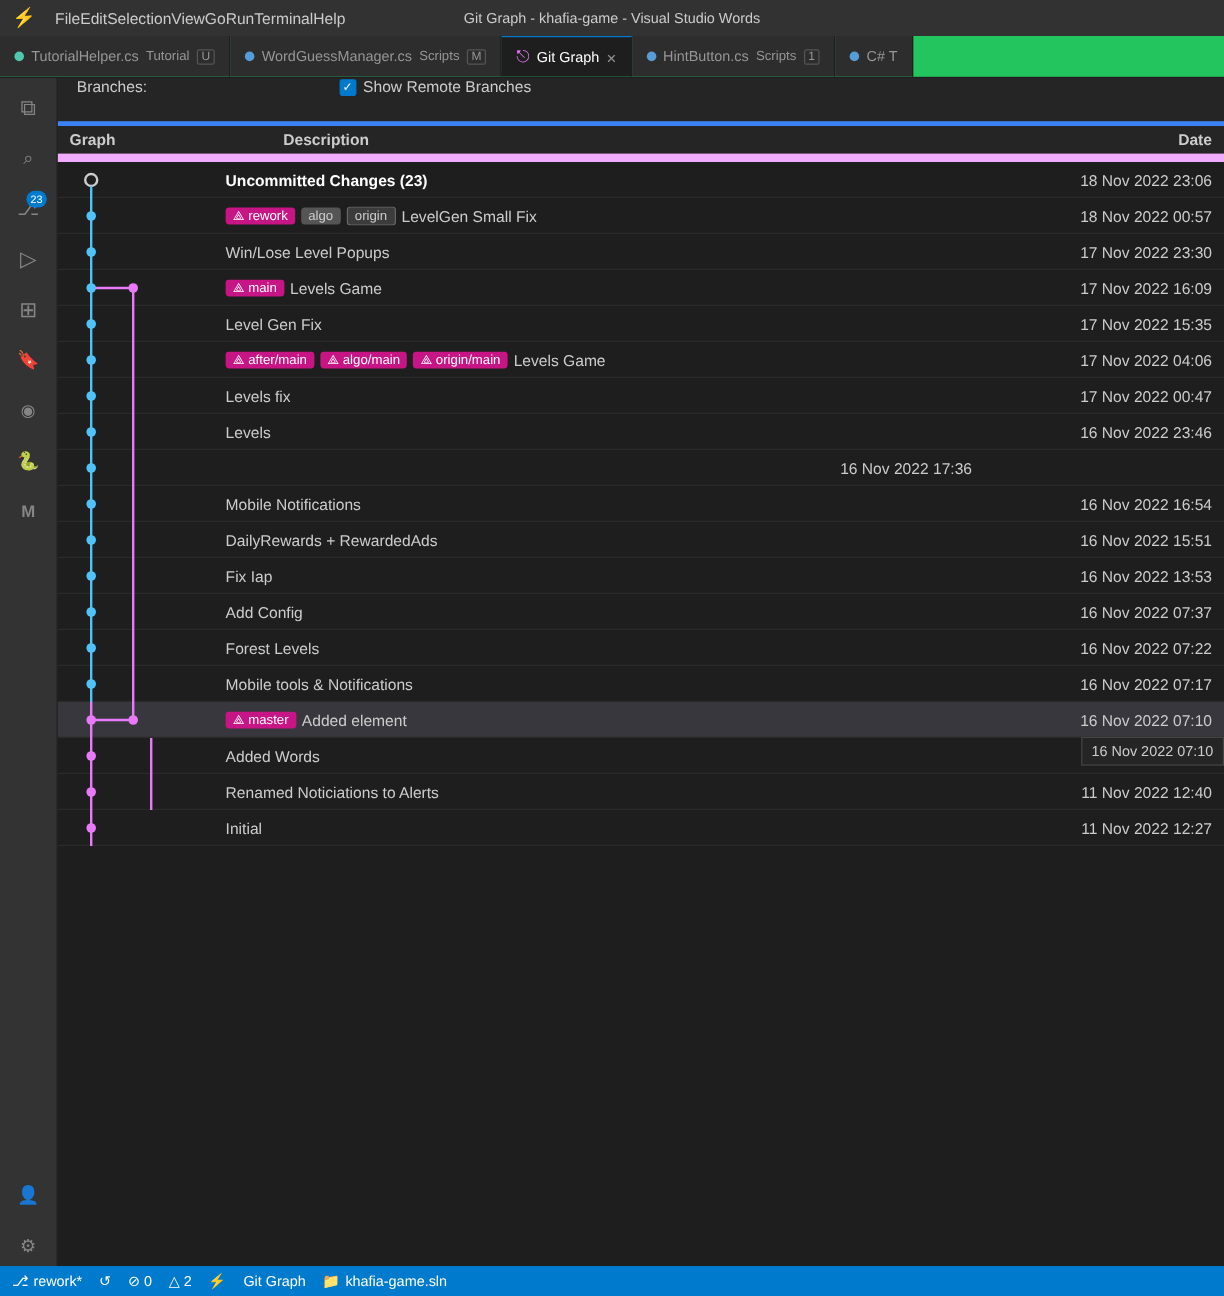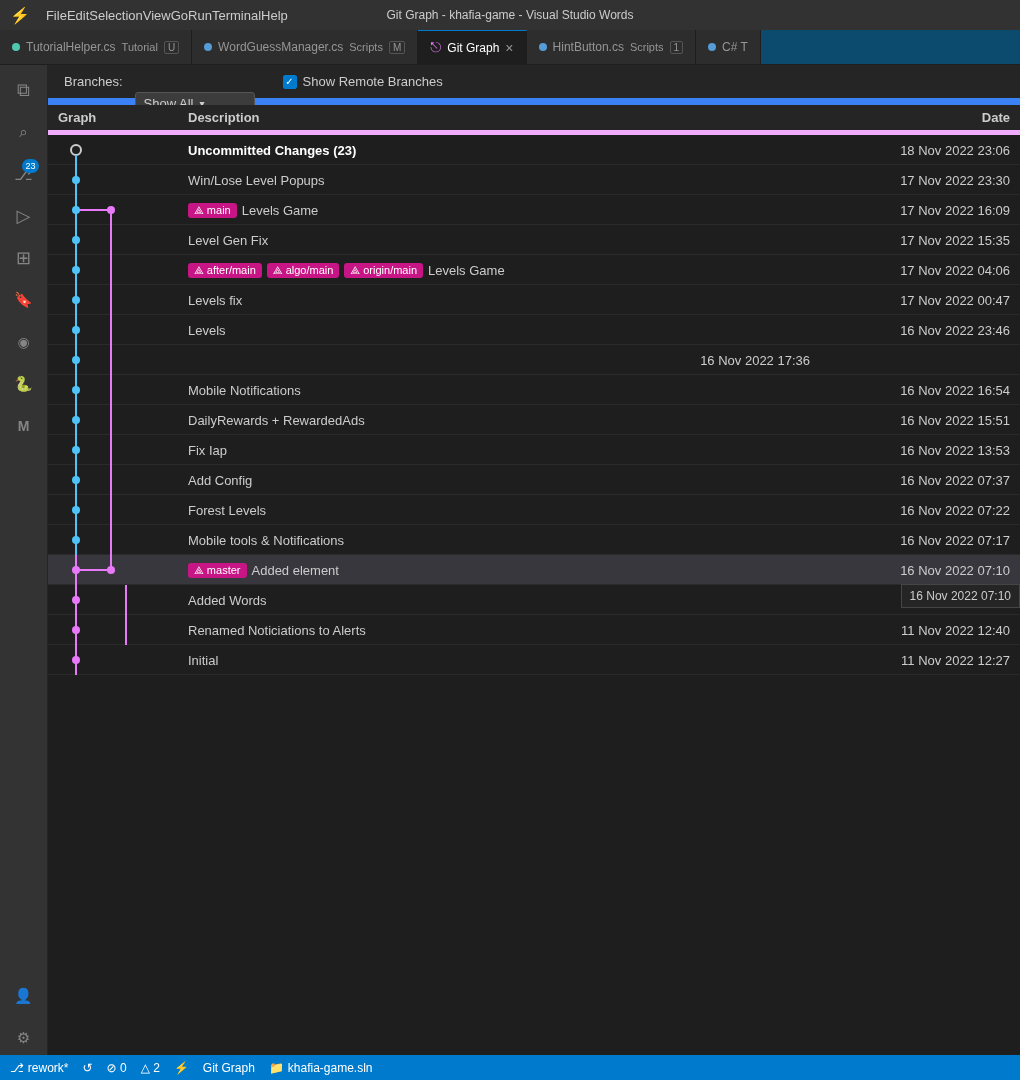--- a/index.html
+++ b/index.html
@@ -41,21 +41,21 @@
       font-size: 12px;
       color: #cccccc;
       position: absolute;
       left: 50%;
       transform: translateX(-50%);
     }
 
     
     .tabbar {
       height: 35px;
-      background: #0c4a6e;
+      background: #22c55e;
       display: flex;
       align-items: stretch;
       border-bottom: 1px solid #1e1e1e;
       overflow: hidden;
     }
     .tab {
       display: flex;
       align-items: center;
       padding: 0 12px;
       gap: 6px;
@@ -144,24 +144,24 @@
       display: flex;
       flex-direction: column;
       overflow: hidden;
     }
 
     
     .git-toolbar {
       height: 40px;
       background: #252526;
       display: flex;
-      align-items: center;
+      align-items: flex-start;
       padding: 0 16px;
       gap: 12px;
-      border-bottom: 7px solid #3b82f6;
+      border-bottom: 4px solid #3b82f6;
     }
     .git-toolbar label {
       color: #cccccc;
       font-size: 13px;
     }
     .branch-select {
       display: flex;
       align-items: center;
       background: #3c3c3c;
       border: 1px solid #555;
@@ -190,23 +190,24 @@
       justify-content: center;
       border-radius: 2px;
     }
     .remote-checkbox::after { content: '✓'; color: #fff; font-size: 10px; }
 
     
     .table-header {
       display: grid;
       grid-template-columns: 130px 1fr 200px;
       background: #252526;
-      border-bottom: 5px solid #f0abfc;
+      border-bottom: 7px solid #f0abfc;
       height: 30px;
       align-items: center;
+      gap: 48px;
     }
     .table-header .col {
       padding: 0 10px;
       color: #cccccc;
       font-size: 13px;
       font-weight: 600;
     }
     .table-header .col.right { text-align: right; }
 
     
@@ -398,20 +399,33 @@
             <span style="font-weight: bold; color: rgb(255, 255, 255);">Uncommitted Changes (23)</span>
           </div>
           <div class="date-cell"><span>18 Nov 2022 23:06</span></div>
         </div>
         <div class="commit-row">
           <div class="graph-cell"><svg width="120" height="30">
               <line x1="20" y1="0" x2="20" y2="30" stroke="#4fc3f7" stroke-width="2"></line>
               <circle cx="20" cy="15" r="4" fill="#4fc3f7"></circle>
             </svg></div>
           <div class="description-cell">
+            <span class="branch-tag pink">⟁ rework</span>
+            <span class="branch-tag gray">algo</span>
+            <span class="branch-tag dark-gray">origin</span>
+            <span>LevelGen Small Fix</span>
+          </div>
+          <div class="date-cell"><span>18 Nov 2022 00:57</span></div>
+        </div>
+        <div class="commit-row">
+          <div class="graph-cell"><svg width="120" height="30">
+              <line x1="20" y1="0" x2="20" y2="30" stroke="#4fc3f7" stroke-width="2"></line>
+              <circle cx="20" cy="15" r="4" fill="#4fc3f7"></circle>
+            </svg></div>
+          <div class="description-cell">
             <span>Win/Lose Level Popups</span>
           </div>
           <div class="date-cell"><span>17 Nov 2022 23:30</span></div>
         </div>
         <div class="commit-row">
           <div class="graph-cell"><svg width="120" height="30">
               <line x1="20" y1="0" x2="20" y2="30" stroke="#4fc3f7" stroke-width="2"></line>
               <line x1="55" y1="15" x2="55" y2="30" stroke="#e879f9" stroke-width="2"></line>
               <line x1="20" y1="15" x2="55" y2="15" stroke="#e879f9" stroke-width="2"></line>
               <circle cx="55" cy="15" r="4" fill="#e879f9"></circle>

